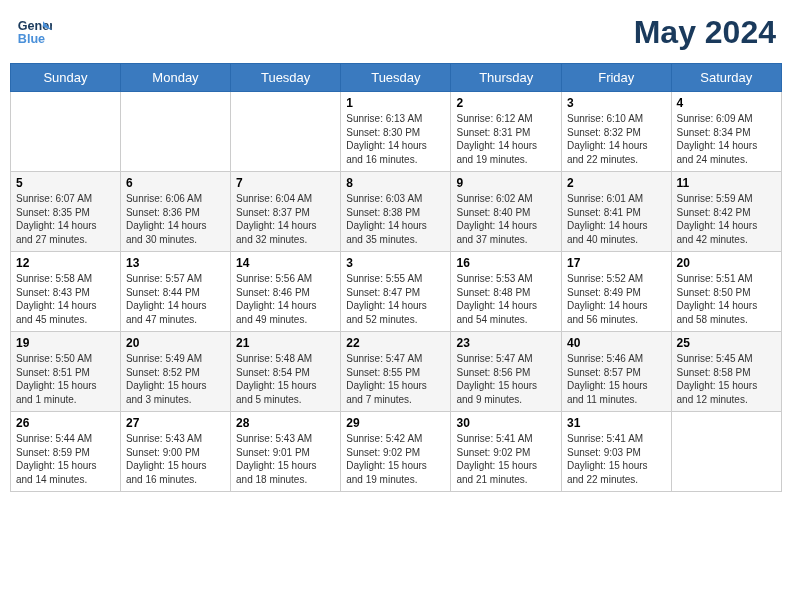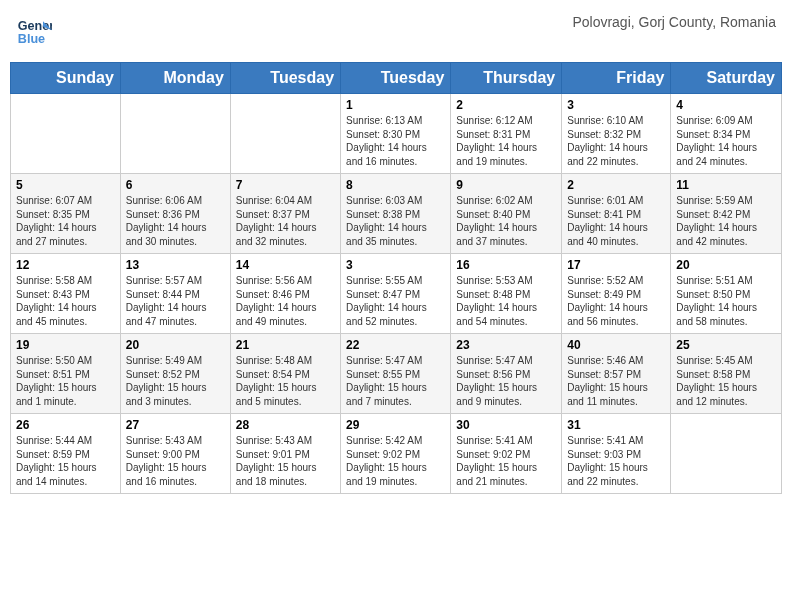--- a/index.html
+++ b/index.html
@@ -39,24 +39,24 @@
       color: #555;
     }
     .calendar {
       width: 100%;
       border-collapse: collapse;
       font-size: 11px;
     }
     .calendar th {
       background-color: #3a7abf;
       color: #fff;
-      text-align: right;
+      text-align: center;
       padding: 6px 6px;
-      font-size: 16px;
-      font-weight: bold;
+      font-size: 13px;
+      font-weight: normal;
       border: 1px solid #2a6aaf;
     }
     .calendar td {
       border: 1px solid #ccc;
       vertical-align: top;
       padding: 4px 5px;
       width: 113px;
       height: 80px;
       background: #fff;
     }
@@ -83,21 +83,21 @@
 
 <div class="header">
   <div class="logo">
     <svg class="logo-icon" viewBox="0 0 40 40">
       <text x="2" y="18" font-size="14" font-weight="bold" fill="#1a3a5c">General</text>
       <text x="2" y="32" font-size="14" font-weight="bold" fill="#4a90d9">Blue</text>
       <polygon points="30,8 40,18 30,14" fill="#4a90d9"></polygon>
     </svg>
   </div>
   <div class="title-block">
-    <div class="subtitle">Polovragi, Gorj County, Romania</div>
+    <div class="month-title">May 2024</div>
   </div>
 </div>
 
 <table class="calendar">
   <thead>
     <tr>
     <th>Sunday</th>
         <th>Monday</th>
         <th>Tuesday</th>
         <th>Tuesday</th>

